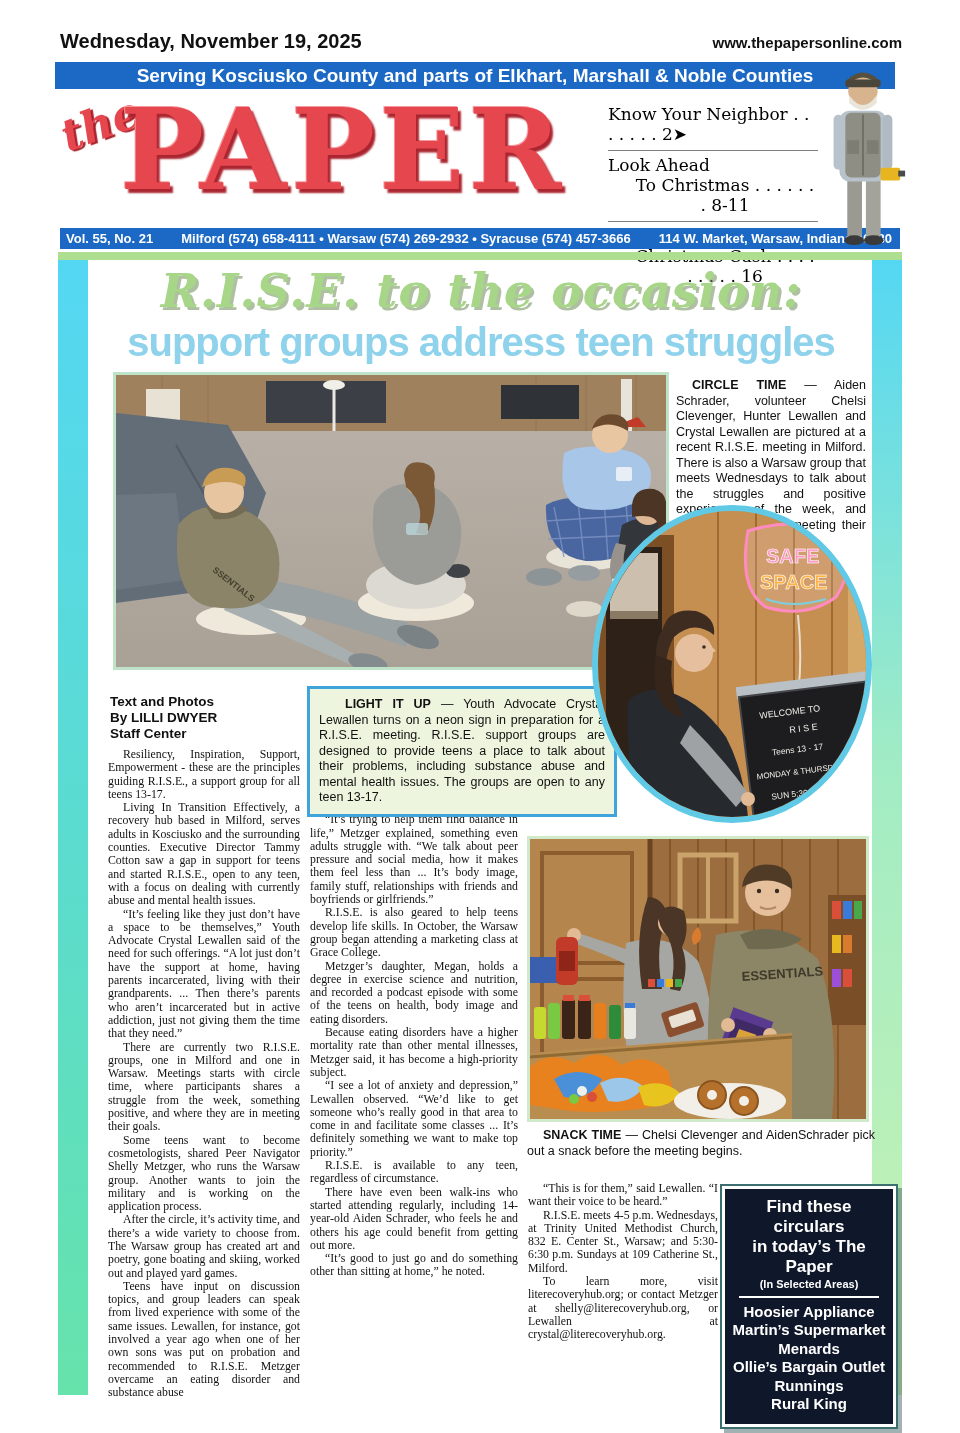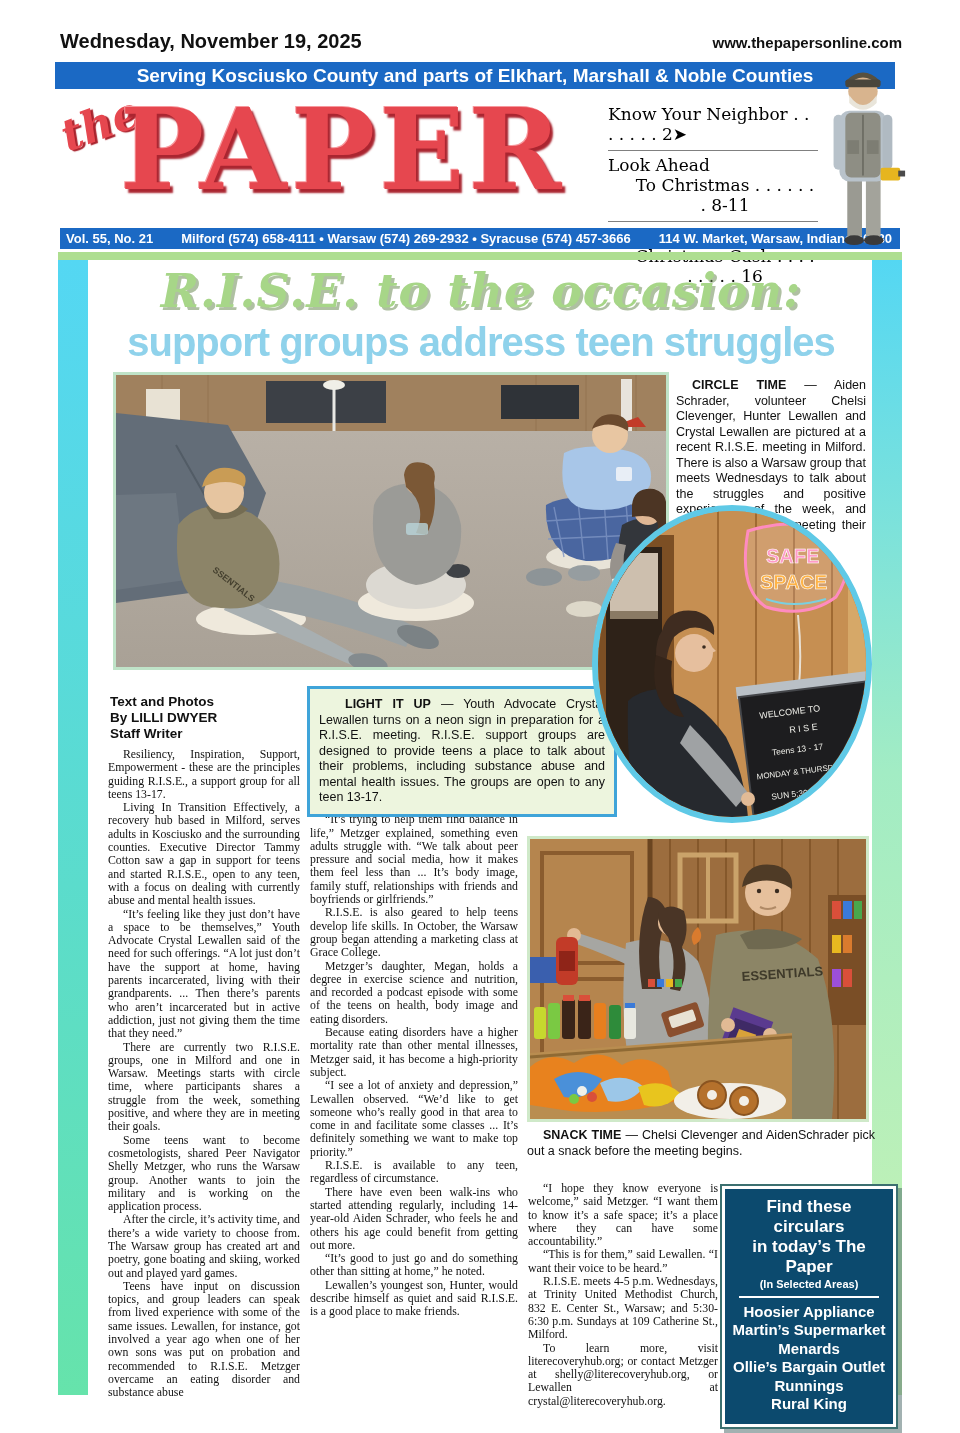--- a/index.html
+++ b/index.html
@@ -70,21 +70,21 @@
                text-align:justify;}
   .article-col p{margin:0;text-indent:15px;}
   #col1{left:108px;top:748px;width:192px;}
   #col2{left:310px;top:800px;width:208px;}
   #col2 p:first-child{text-indent:0;}
   #col3{left:528px;top:1182px;width:190px;}
 
   
   .circulars-wrap{left:720px;top:1184px;width:168px;background:#ffffff;border:2px solid #3c7070;
                   padding:3px;z-index:7;box-shadow:4px 4px 0 rgba(70,100,100,.5);}
-  .circulars{background:#0c4a6e;color:#fff;text-align:center;padding:8px 4px 10px 4px;}
+  .circulars{background:#0f172a;color:#fff;text-align:center;padding:8px 4px 10px 4px;}
   .circ-title{font-size:17px;line-height:20px;font-weight:bold;}
   .circ-sub{font-size:11px;font-weight:bold;margin-top:1px;}
   .circ-divider{height:1.5px;background:#fff;margin:6px 10px 5px 10px;}
   .circ-stores div{font-size:15px;line-height:18.5px;font-weight:bold;}
 
   svg text{font-family:"Liberation Sans",sans-serif;}
 </style>
 </head>
 <body>
 
@@ -274,21 +274,21 @@
         <circle cx="106" cy="136" r="1.8" fill="#3a2c20"></circle>
         <path d="M64 120 Q70 96 98 100 Q118 106 116 124 Q96 108 76 126 Q64 146 70 176 Q56 170 58 144 Q58 128 64 120 Z" fill="#3f2c20"></path>
         <path d="M58 144 Q52 176 66 196 Q76 206 86 206 Q70 180 74 150 Z" fill="#35251a"></path>
       </g>
     </svg>
   </div>
 
   <div class="abs byline">
     <div>Text and Photos</div>
     <div>By LILLI DWYER</div>
-    <div>Staff Writer</div>
+    <div>Staff Center</div>
   </div>
 
   <div class="abs caption lightbox">
     <p><span class="lead">LIGHT IT UP</span>
        <span>— Youth Advocate Crystal Lewallen turns on a neon sign in preparation for a R.I.S.E. meeting. R.I.S.E. support groups are designed to provide teens a place to talk about their problems, including substance abuse and mental health issues. The groups are open to any teen 13-17.</span></p>
   </div>
 
   <div id="col1" class="abs article-col">
       <p>Resiliency, Inspiration, Support, Empowerment - these are the principles guiding R.I.S.E., a support group for all teens 13-17.</p>
       <p>Living In Transition Effectively, a recovery hub based in Milford, serves adults in Kosciusko and the surrounding counties. Executive Director Tammy Cotton saw a gap in support for teens and started R.I.S.E., open to any teen, with a focus on dealing with currently abuse and mental health issues.</p>
@@ -301,24 +301,22 @@
   <div id="col2" class="abs article-col">
       <p>before becoming a leader.</p>
       <p>“It’s trying to help them find balance in life,” Metzger explained, something even adults struggle with. “We talk about peer pressure and social media, how it makes them feel less than ... It’s body image, family stuff, relationships with friends and boyfriends or girlfriends.”</p>
       <p>R.I.S.E. is also geared to help teens develop life skills. In October, the Warsaw group began attending a marketing class at Grace College.</p>
       <p>Metzger’s daughter, Megan, holds a degree in exercise science and nutrition, and recorded a podcast episode with some of the teens on health, body image and eating disorders.</p>
       <p>Because eating disorders have a higher mortality rate than other mental illnesses, Metzger said, it has become a high-priority subject.</p>
       <p>“I see a lot of anxiety and depression,” Lewallen observed. “We’d like to get someone who’s really good in that area to come in and facilitate some classes ... It’s definitely something we want to make top priority.”</p>
       <p>R.I.S.E. is available to any teen, regardless of circumstance.</p>
       <p>There have even been walk-ins who started attending regularly, including 14-year-old Aiden Schrader, who feels he and others his age could benefit from getting out more.</p>
       <p>“It’s good to just go and do something other than sitting at home,” he noted.</p>
-      <p>Lewallen’s youngest son, Hunter, would describe himself as quiet and said R.I.S.E. is a good place to make friends.</p>
     </div>
   <div id="col3" class="abs article-col">
-      <p>“I hope they know everyone is welcome,” said Metzger. “I want them to know it’s a safe space; it’s a place where they can have some accountability.”</p>
       <p>“This is for them,” said Lewallen. “I want their voice to be heard.”</p>
       <p>R.I.S.E. meets 4-5 p.m. Wednesdays, at Trinity United Methodist Church, 832 E. Center St., Warsaw; and 5:30-6:30 p.m. Sundays at 109 Catherine St., Milford.</p>
       <p>To learn more, visit literecoveryhub.org; or contact Metzger at shelly@literecoveryhub.org, or Lewallen at crystal@literecoveryhub.org.</p>
     </div>
 
   <svg class="abs snack-photo" viewBox="0 0 336 280" preserveAspectRatio="none">
     <rect width="336" height="280" fill="#9c6d3e"></rect>
     <g stroke="#7e5226" stroke-width="1.5">
       <line x1="140" y1="0" x2="140" y2="280"></line>
         <line x1="168" y1="0" x2="168" y2="280"></line>

